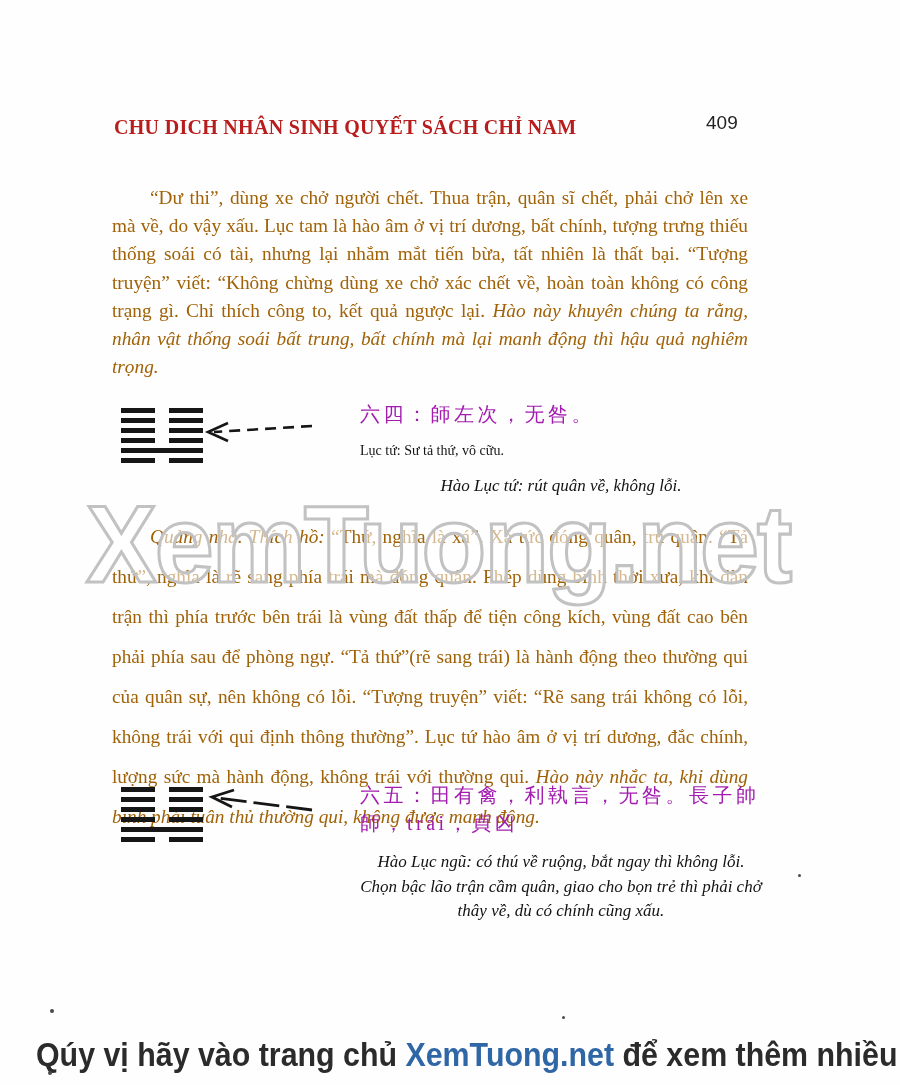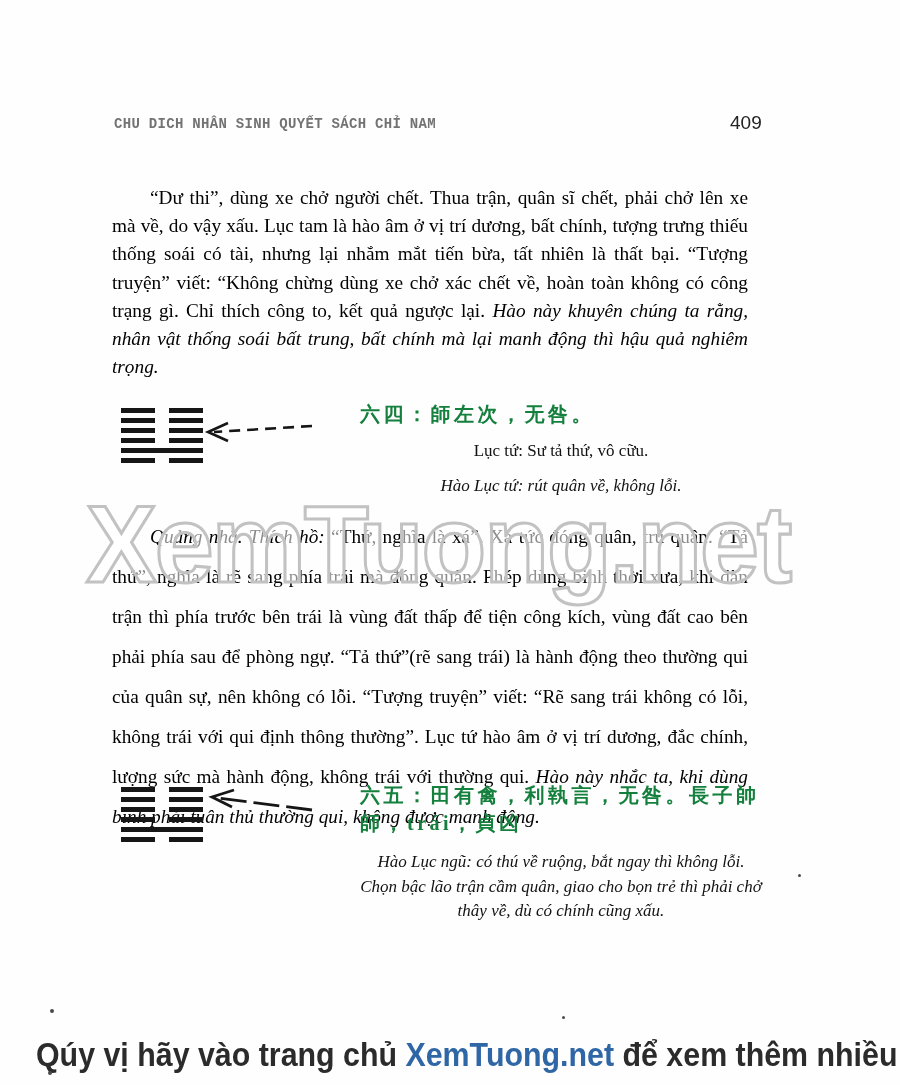--- a/index.html
+++ b/index.html
@@ -4,53 +4,53 @@
 <style>
   html,body{margin:0;padding:0;}
   body{
     width:900px;height:1085px;position:relative;overflow:hidden;
     background:#fefefe;color:#181818;
     font-family:"Liberation Serif",serif;
   }
   .page{position:absolute;inset:0;}
   .header-title{
     position:absolute;left:114px;top:116px;
-    font-family:Liberation Mono, monospace;font-weight:700;font-size:14px;
-    letter-spacing:.3px;color:#737373;
+    font-family:Liberation Serif, serif;font-weight:700;font-size:20px;
+    letter-spacing:.3px;color:#b91c1c;
   }
   .page-number{
     position:absolute;left:706px;top:112px;
-    font-family:"Liberation Sans",sans-serif;font-size:19px;color:#232323;margin-left:24px;
+    font-family:"Liberation Sans",sans-serif;font-size:19px;color:#232323;
   }
   .para{
     position:absolute;left:112px;width:636px;
-    font-size:19.3px;text-align:justify;color:#000000;
+    font-size:19.3px;text-align:justify;color:#a16207;
   }
   #para1{top:184px;line-height:28.2px;text-indent:38px;}
   #para2{top:517px;line-height:40px;text-indent:38px;}
   .ital{font-style:italic;}
   
   .hex{position:absolute;width:82px;}
   #hex1{left:121px;top:408px;}
   #hex2{left:121px;top:787px;}
   .hexrow{height:4.5px;margin-bottom:5.5px;background:#161616;}
   .hexrow.broken{background:transparent;display:flex;justify-content:space-between;}
   .hexrow.broken span{display:block;width:34px;height:4.5px;background:#161616;}
   .arrow{position:absolute;}
   #arrow1{left:198px;top:418px;}
   #arrow2{left:202px;top:786px;}
   
   .sec{position:absolute;left:360px;width:402px;color:#121212;}
   #sec1{top:400px;}
   #sec2{top:781px;}
   .cn{
     font-size:20px;letter-spacing:3.5px;line-height:28px;
-    font-weight:700;color:#15803d;
+    font-weight:400;color:#a21caf;
   }
-  .viet{font-size:17px;line-height:24.5px;margin-top:9px;text-align:center;}
+  .viet{font-size:14px;line-height:24.5px;margin-top:9px;text-align:left;}
   .meaning{font-style:italic;font-size:17px;line-height:24.5px;margin-top:13px;text-align:center;}
   #sec1 .viet{margin-top:11px;}
   #sec1 .meaning{margin-top:10px;}
   
   .watermark{
     position:absolute;left:86px;top:484px;width:730px;height:125px;
     font-family:"Liberation Sans",sans-serif;font-weight:700;
     font-size:106px;letter-spacing:-2px;line-height:120px;white-space:nowrap;
     color:rgba(255,255,255,0.55);
     -webkit-text-stroke:3px #c2c2c2;

